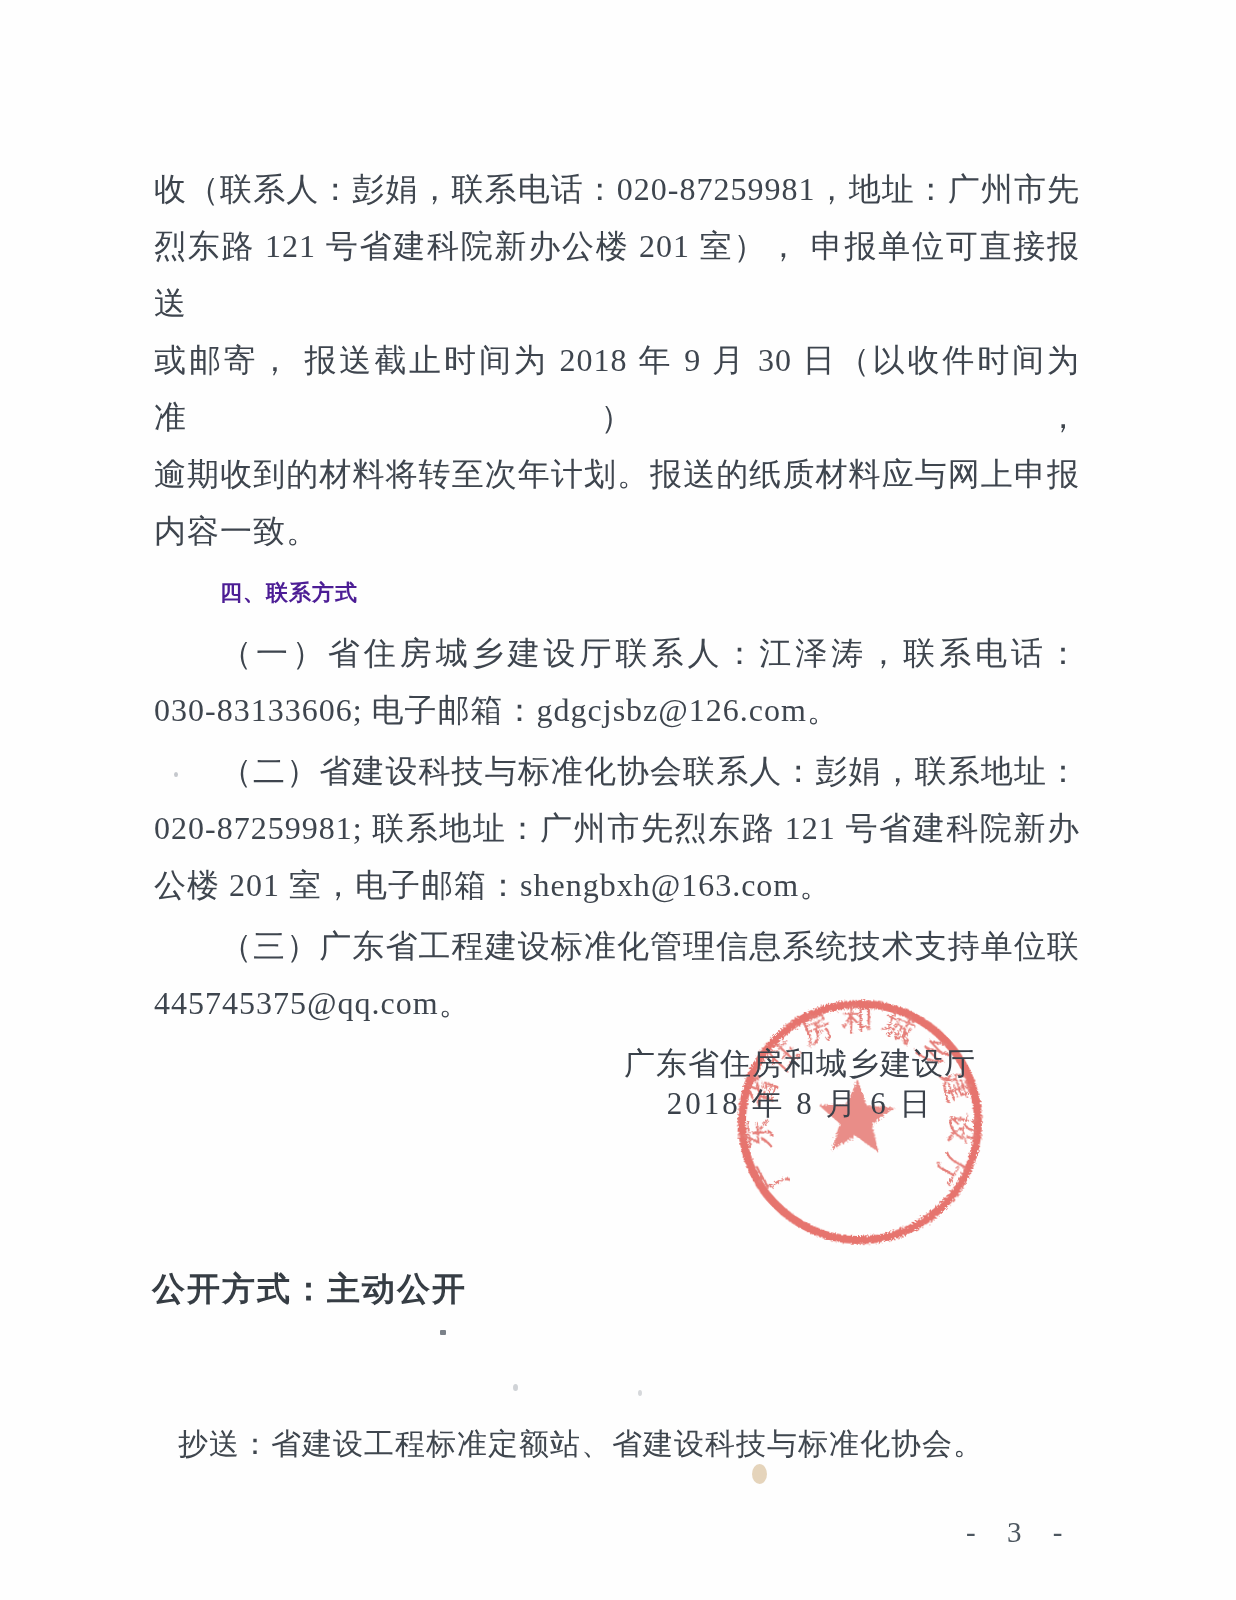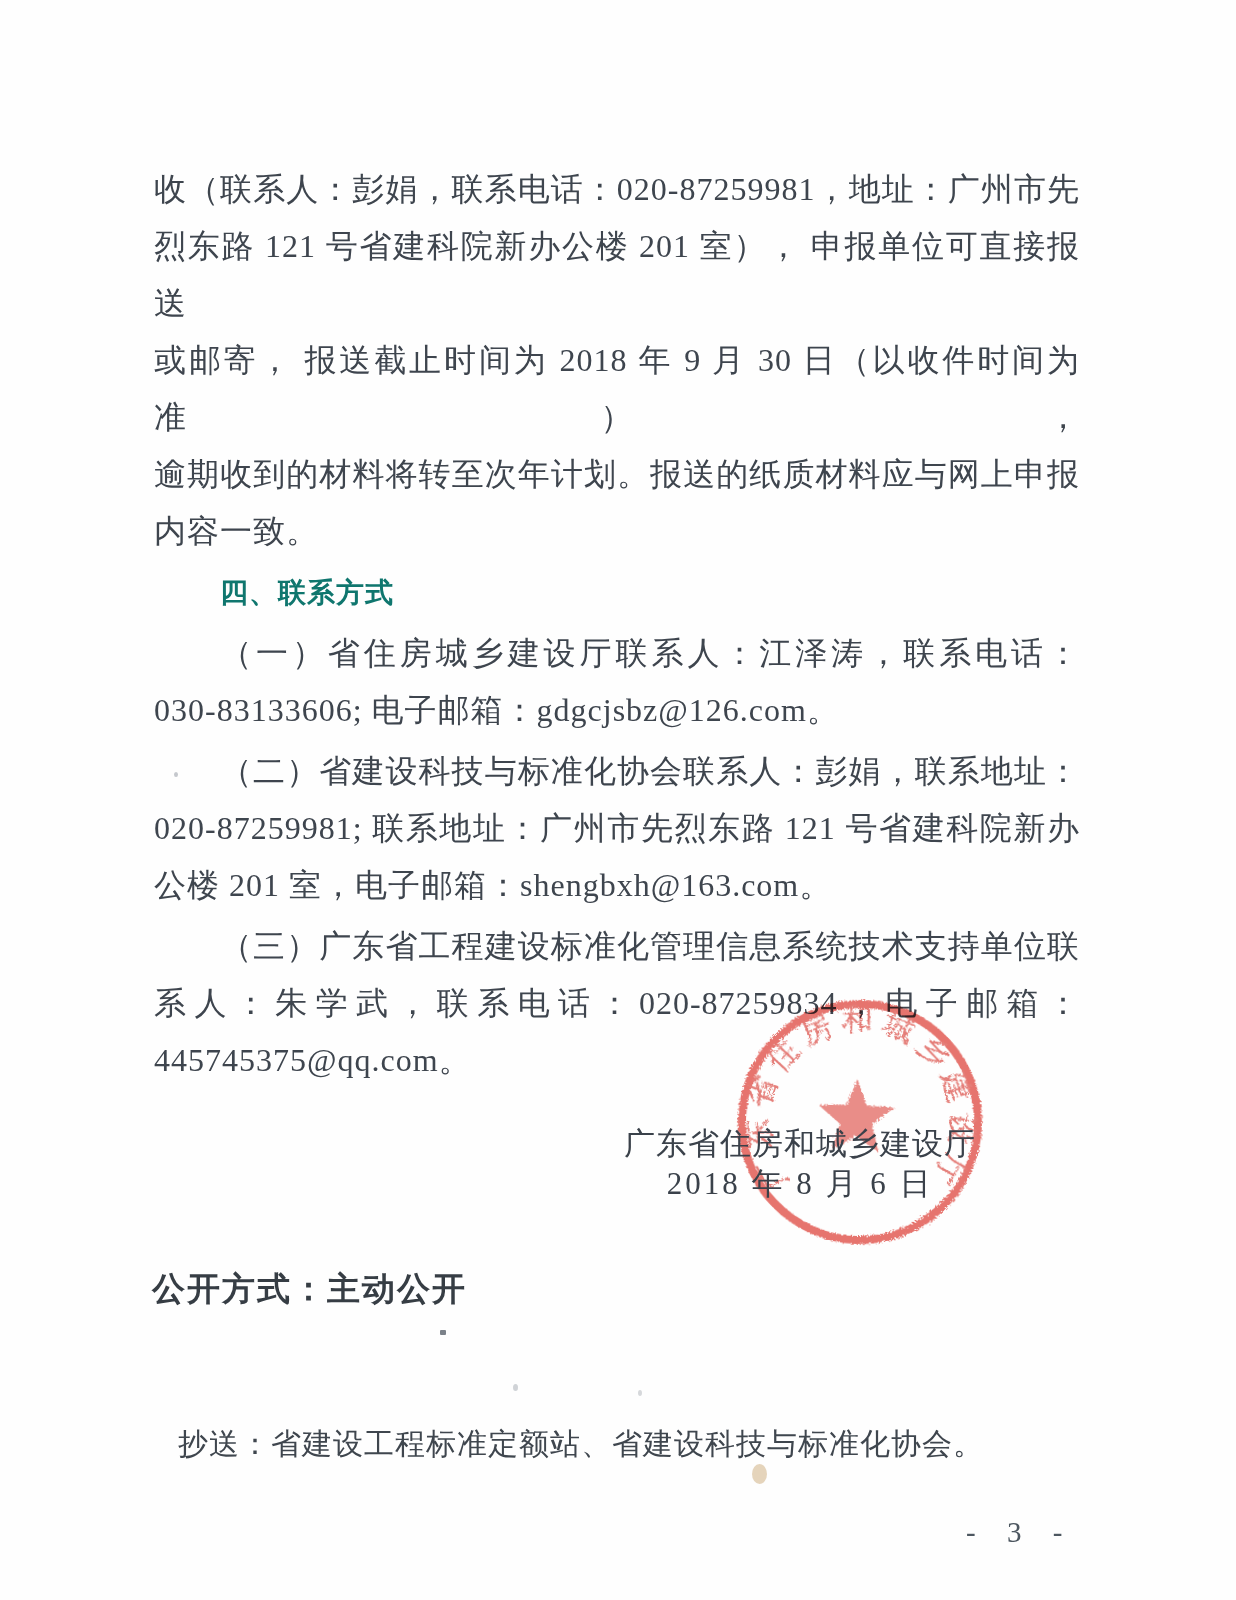--- a/index.html
+++ b/index.html
@@ -18,26 +18,26 @@
     left:150px;top:157px;width:934px;
     font-size:32px;line-height:57px;
     letter-spacing:1px;
   }
   .para{margin:4px;}
   .para .line{white-space:normal;}
   .para .line.fill{text-align:justify;text-align-last:justify;}
   .para.indent .line:first-child{text-indent:66px;}
   .para.heading .line{
     font-family:"Liberation Sans","DejaVu Sans",sans-serif;
-    font-weight:bold;font-size:28px;color:#0f766e;
+    font-weight:bold;font-size:22px;color:#4c1d95;
     text-align:right;text-align-last:left;
   }
   
   .sig-block{
-    position:absolute;left:618px;top:1124px;width:364px;
+    position:absolute;left:618px;top:1044px;width:364px;
     text-align:center;z-index:3;color:#3a414a;
   }
   .sig-org{font-size:31px;line-height:40px;letter-spacing:1px;white-space:nowrap;}
   .sig-date{font-size:31px;line-height:40px;letter-spacing:3px;white-space:nowrap;}
   
   .seal{
     position:absolute;left:731px;top:993px;width:258px;height:258px;
     z-index:2;transform:rotate(2deg);
     mix-blend-mode:multiply;
   }
@@ -83,21 +83,20 @@
         <div class="line fill">（一）省住房城乡建设厅联系人：江泽涛，联系电话：</div>
         <div class="line">030-83133606; 电子邮箱：gdgcjsbz@126.com。</div>
       </div>
       <div class="para body indent">
         <div class="line fill">（二）省建设科技与标准化协会联系人：彭娟，联系地址：</div>
         <div class="line fill">020-87259981; 联系地址：广州市先烈东路 121 号省建科院新办</div>
         <div class="line">公楼 201 室，电子邮箱：shengbxh@163.com。</div>
       </div>
       <div class="para body indent">
         <div class="line fill">（三）广东省工程建设标准化管理信息系统技术支持单位联</div>
-        <div class="line fill">系人：朱学武，联系电话：020-87259834，电子邮箱：</div>
         <div class="line">445745375@qq.com。</div>
       </div>
     </div>
 
   <div class="sig-block">
     <div class="sig-org">广东省住房和城乡建设厅</div>
     <div class="sig-date">2018 年 8 月 6 日</div>
   </div>
 
   <svg class="seal" viewBox="0 0 258 258" xmlns="http://www.w3.org/2000/svg">

